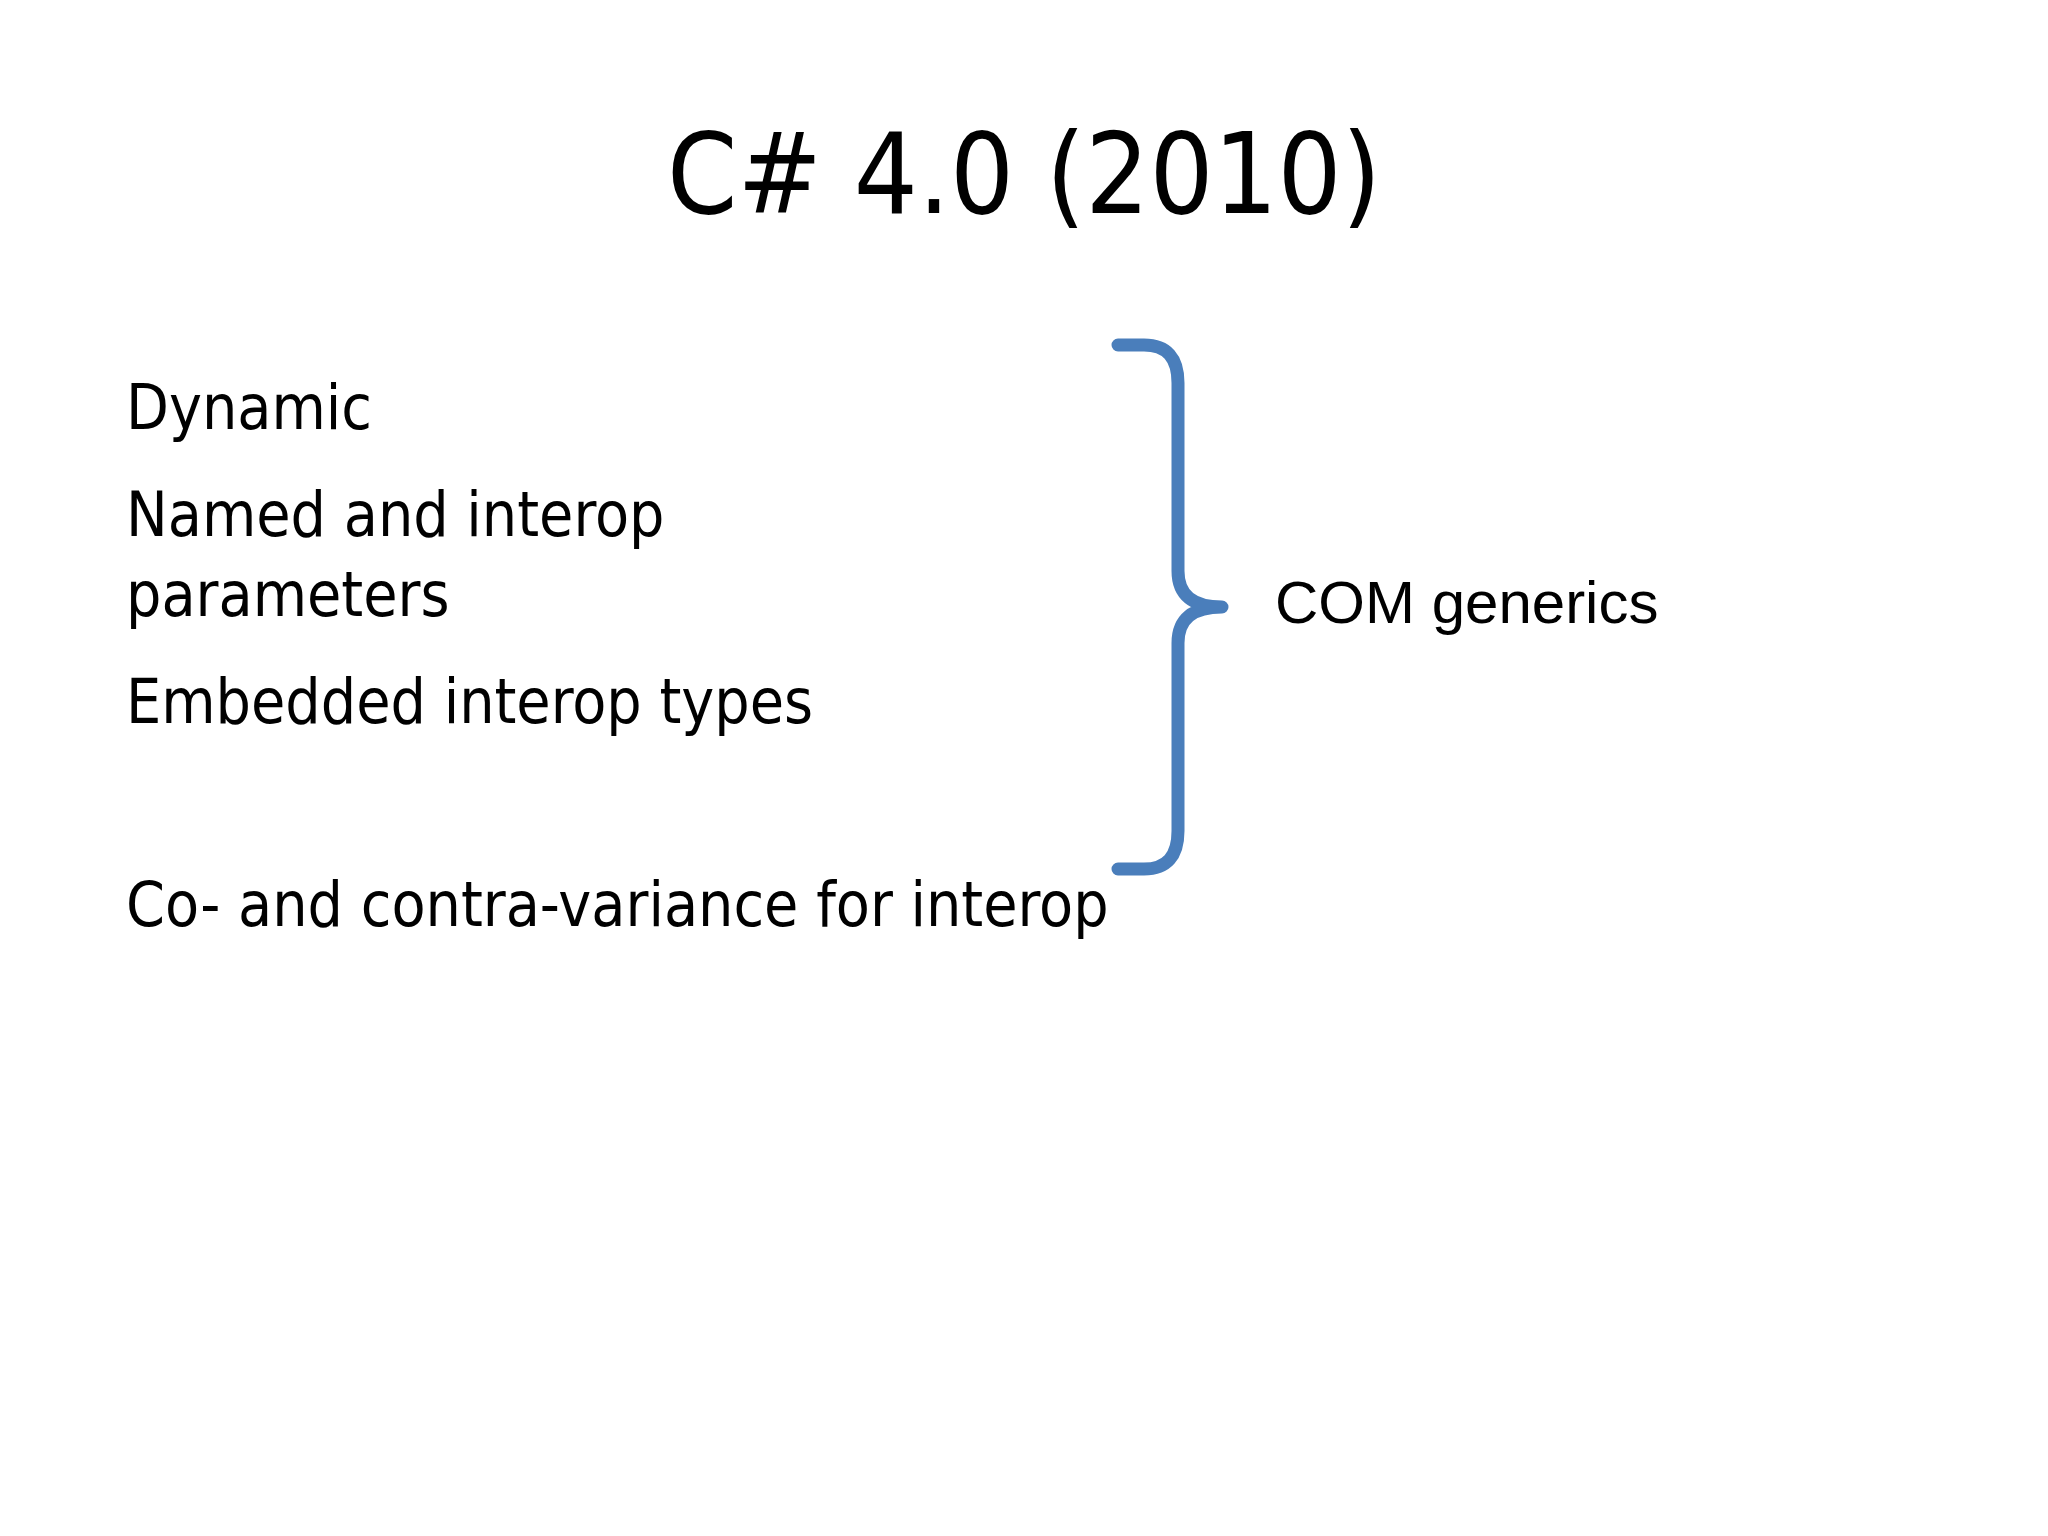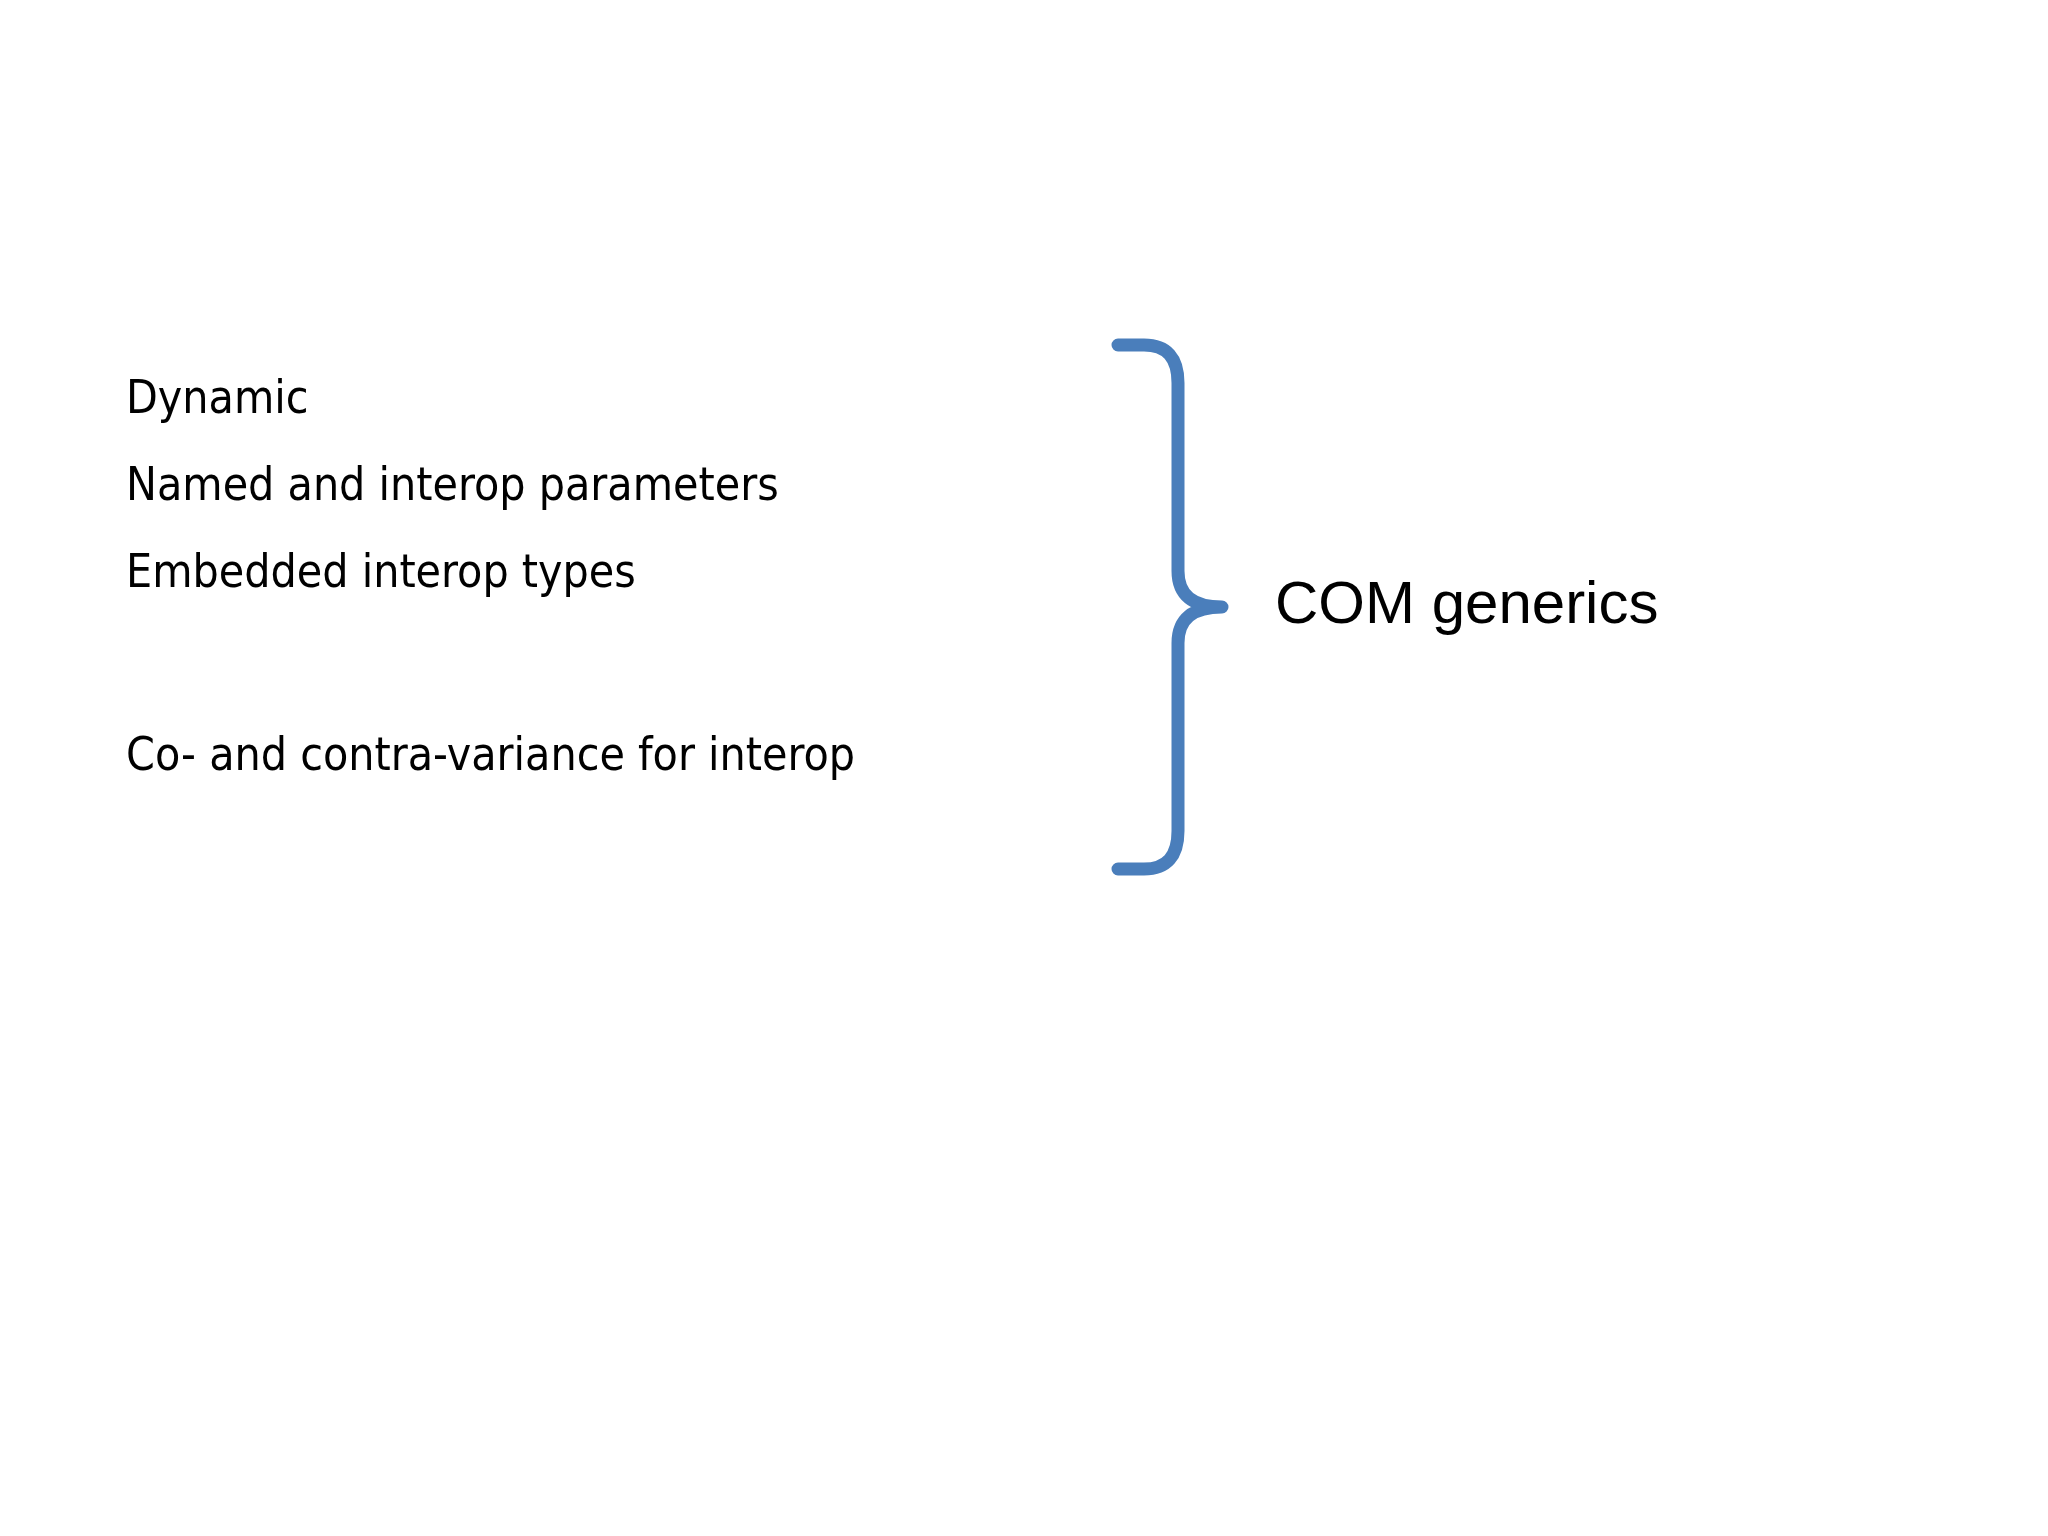--- a/index.html
+++ b/index.html
@@ -35,21 +35,21 @@
   
   #body-block {
     position: absolute;
     left: 126px;
     top: 368px;
     width: 1000px;
   }
   .body-line {
     font-family: "DejaVu Sans Condensed", "Liberation Sans Narrow", "Liberation Sans", sans-serif;
     font-stretch: condensed;
-    font-size: 46px;
+    font-size: 62px;
     line-height: 1.28;
     color: #000000;
     margin: 0 0 28px 0;
     white-space: pre-wrap;
   }
   .body-line.wrap {
     width: 780px;
     white-space: normal;
   }
   .body-line.last {
@@ -82,20 +82,21 @@
     line-height: 1.1;
     color: #000000;
     white-space: nowrap;
   }
 </style>
 </head>
 <body>
 
 <div id="slide">
 
+  <div id="slide-title">C# 4.0 (2010)</div>
 
   <div id="body-block">
     <p class="body-line">Dynamic</p>
     <p class="body-line wrap">Named and interop parameters</p>
     <p class="body-line">Embedded interop types</p>
     <p class="body-line last">Co- and contra-variance for interop</p>
   </div>
 
   <div id="brace-group">
 

